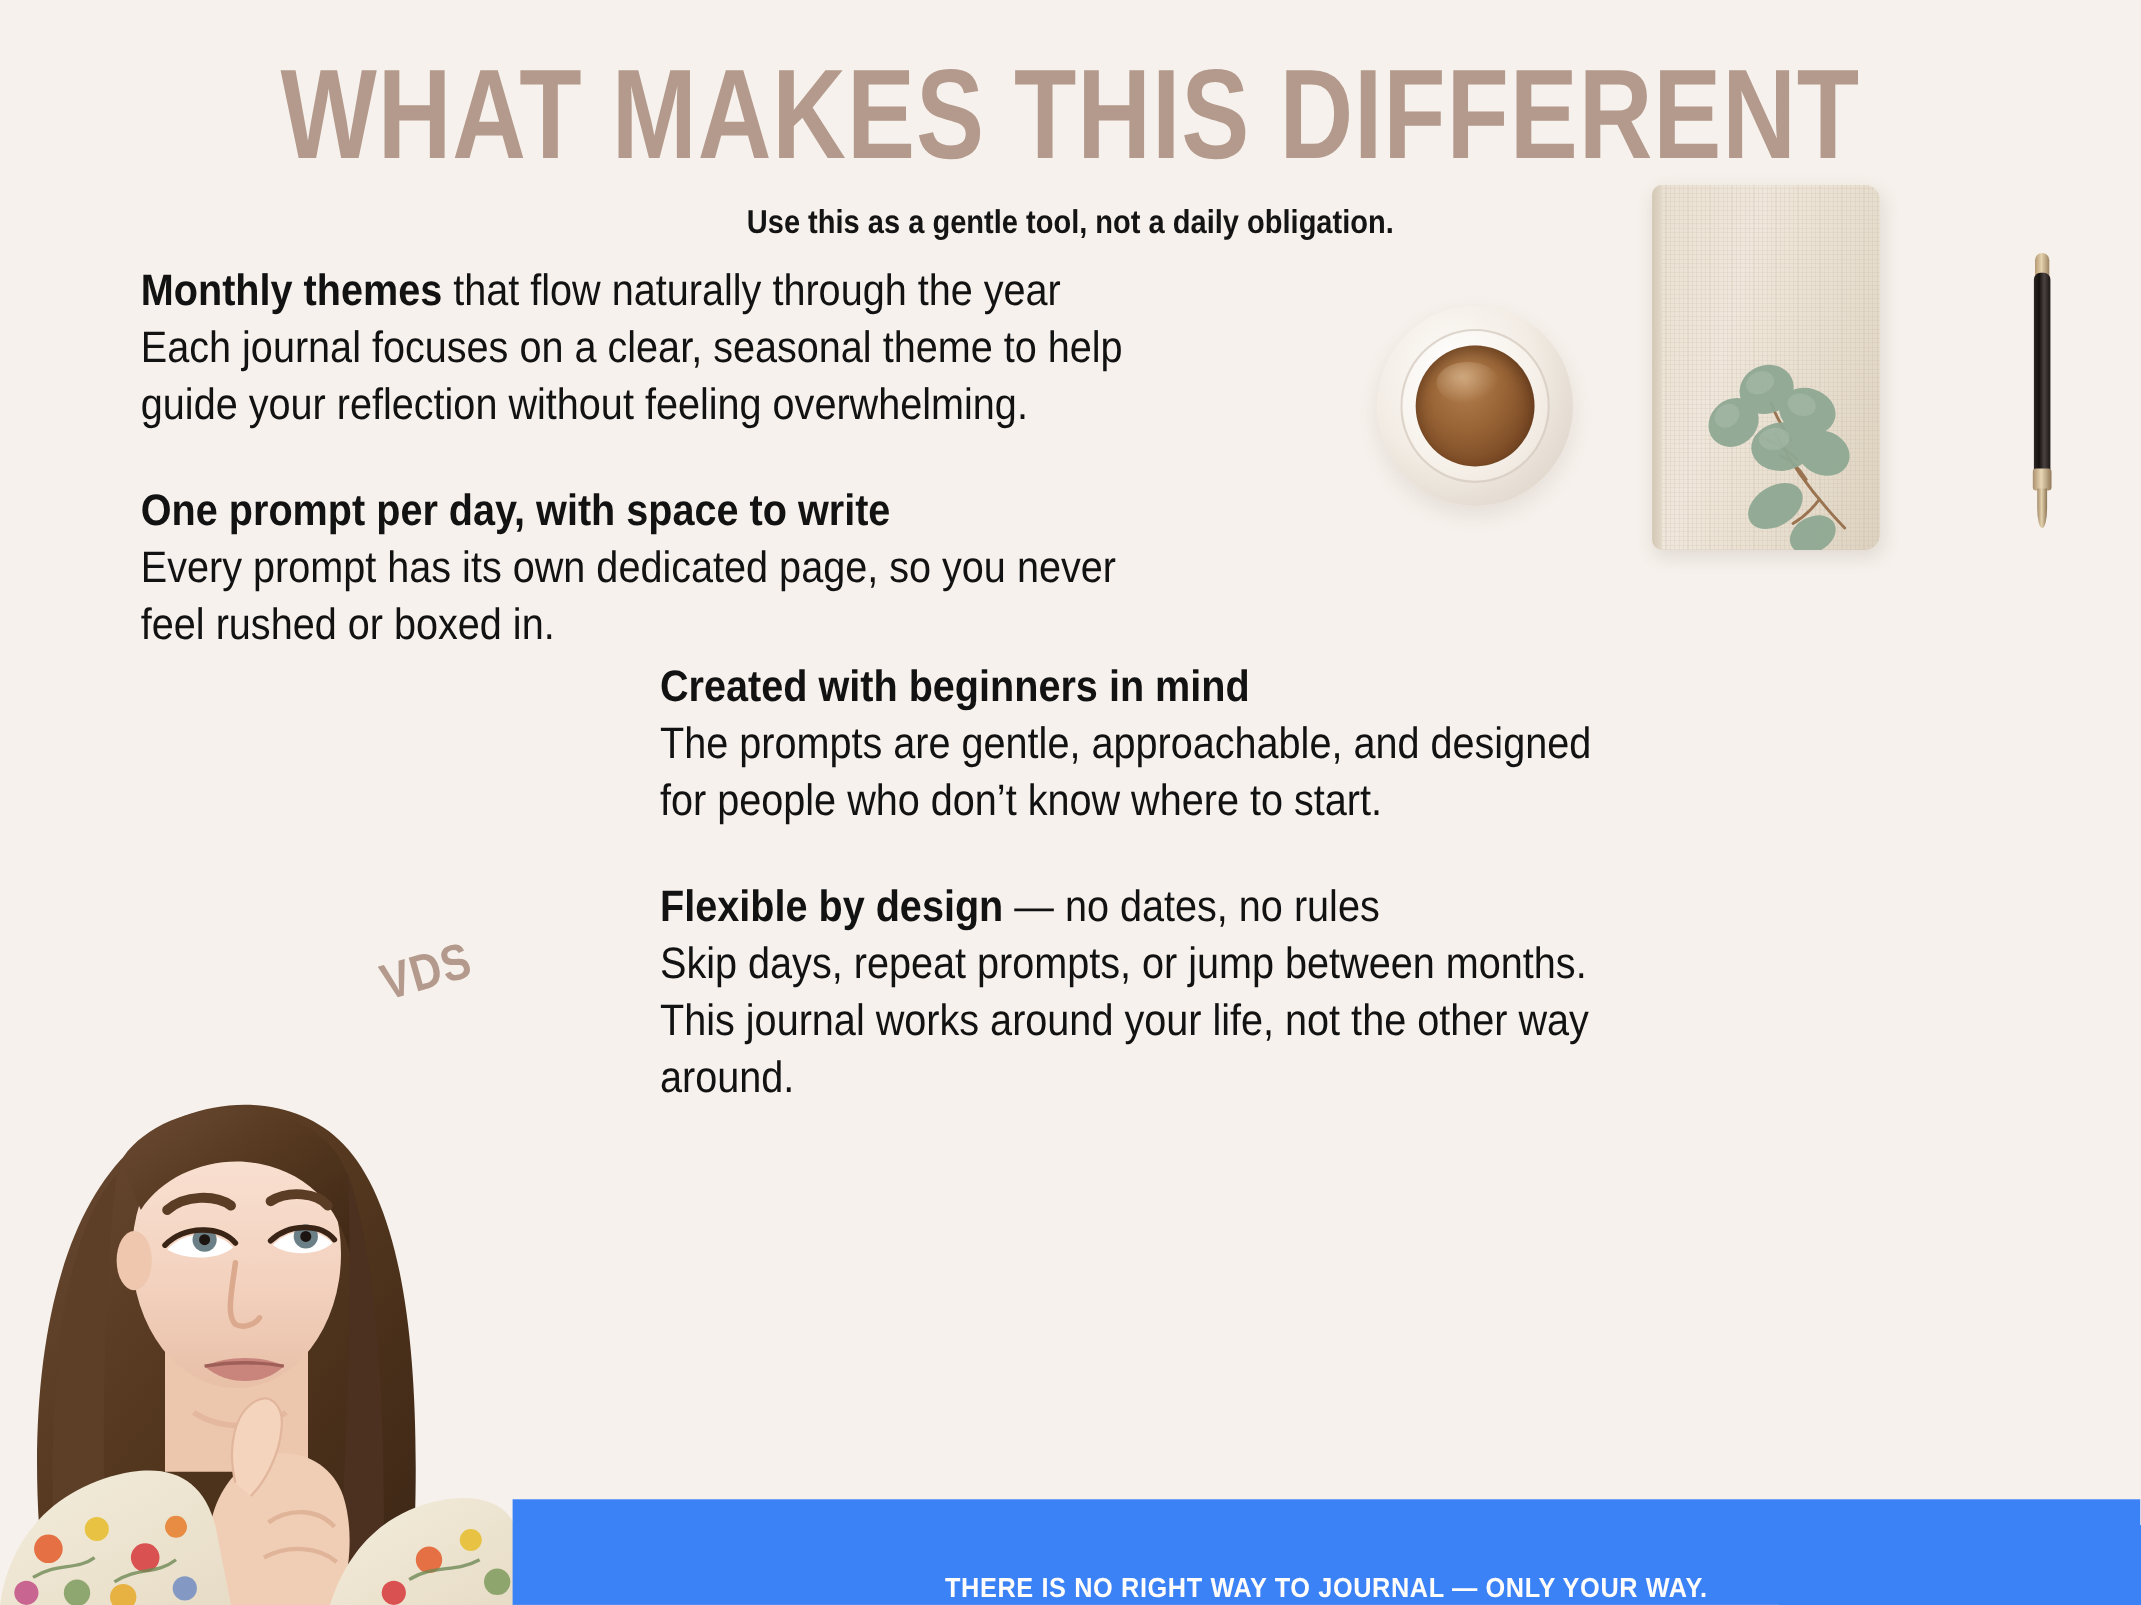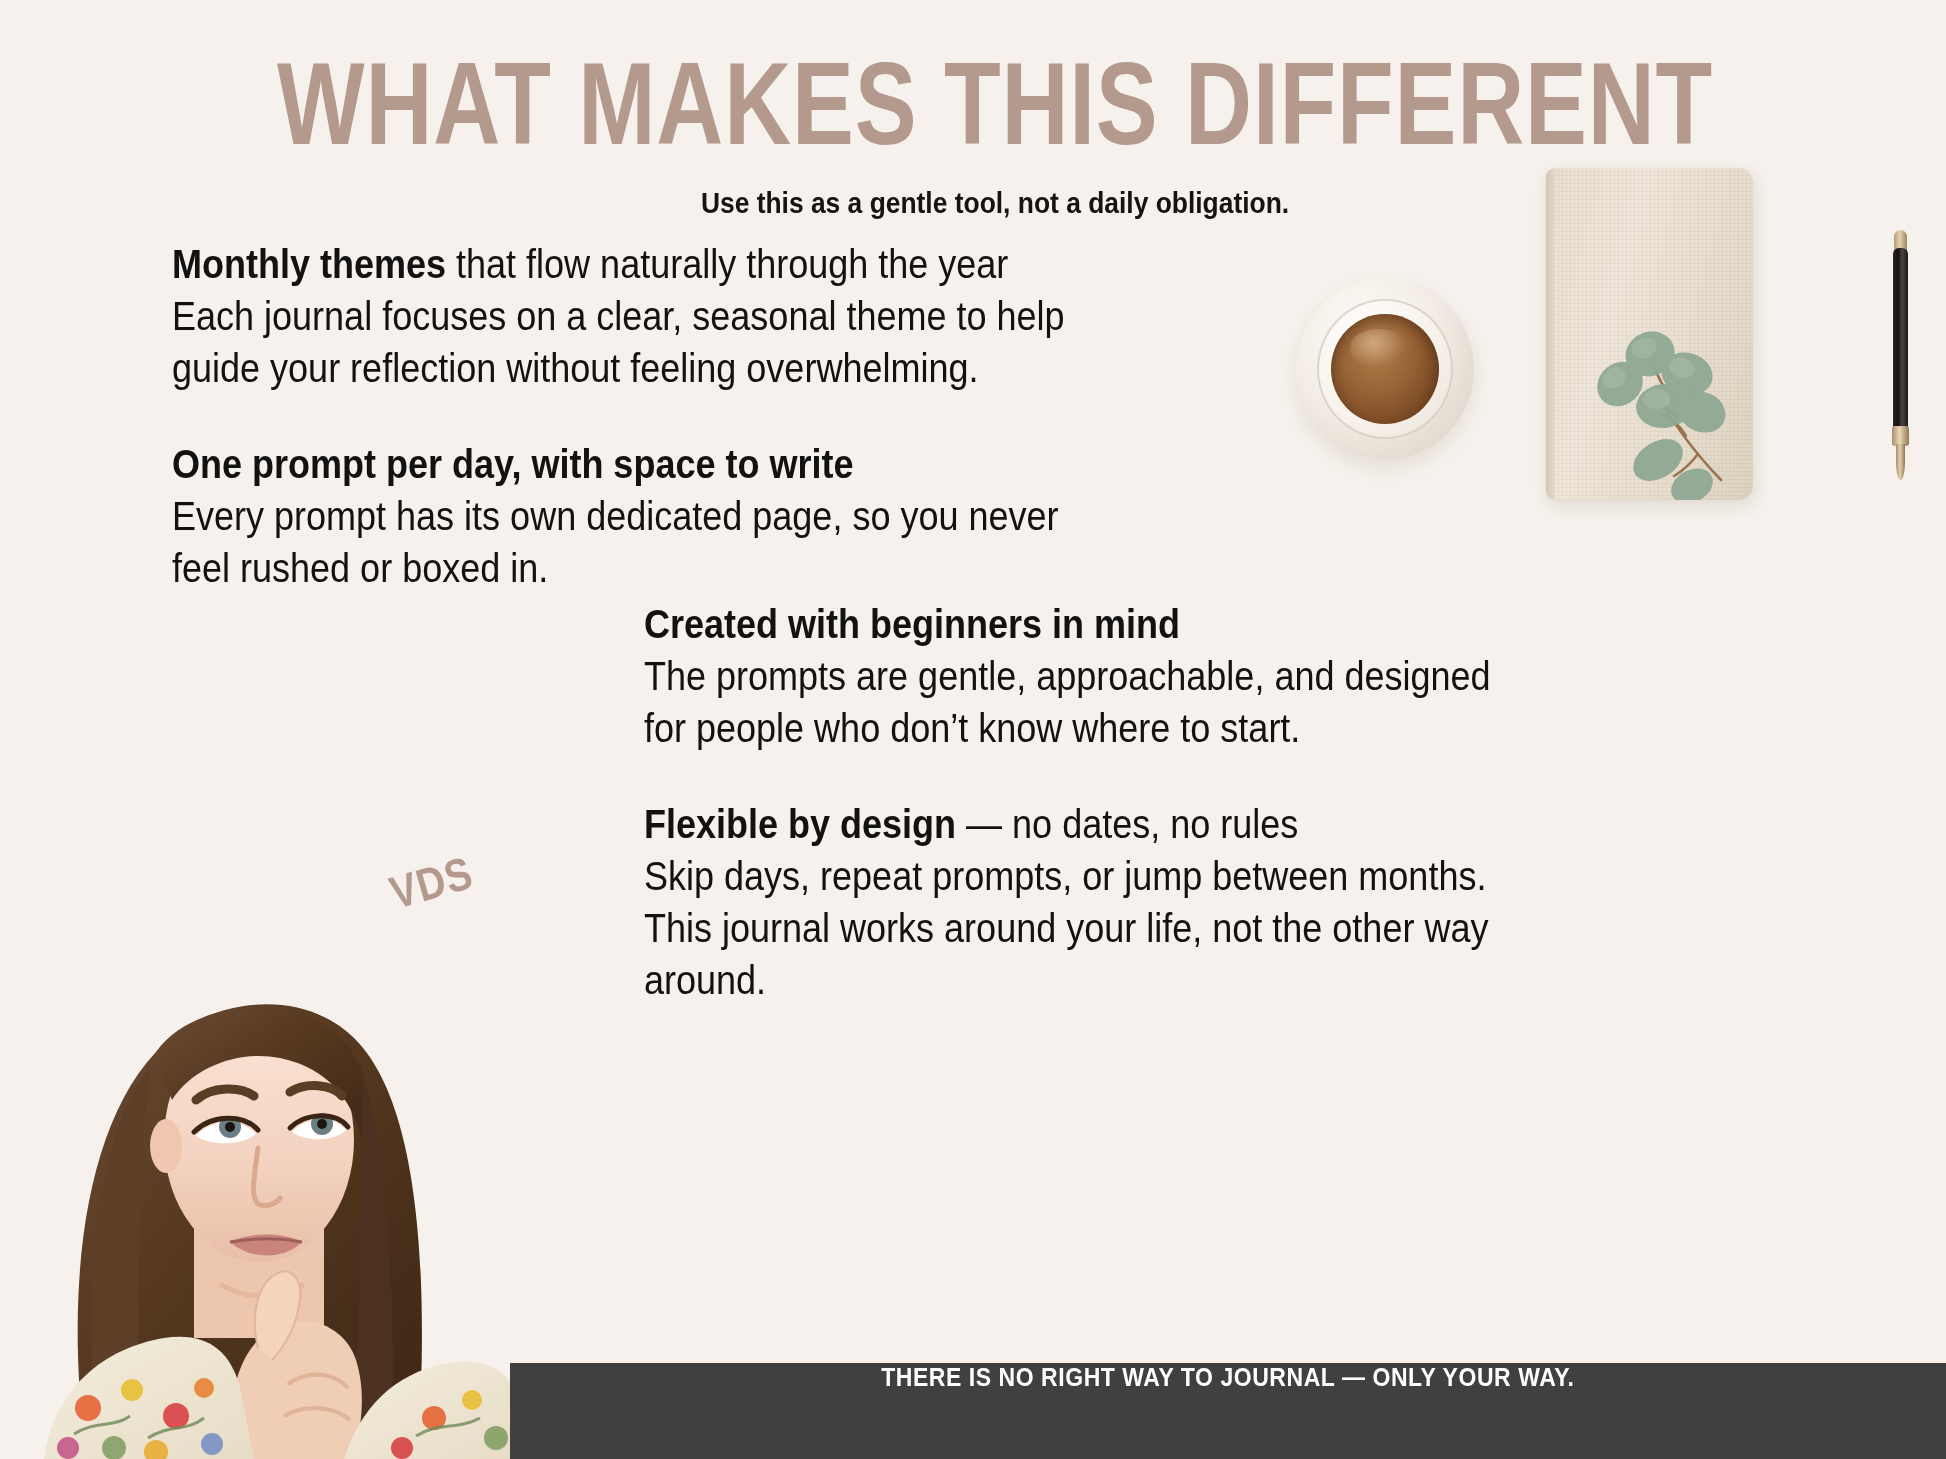--- a/index.html
+++ b/index.html
@@ -12,21 +12,20 @@
     background: #f6f1ec;
     font-family: "Liberation Sans", sans-serif;
     overflow: hidden;
     position: relative;
   }
   .slide {
     position: absolute;
     inset: 0;
     background: #f6f1ec;
     overflow: hidden;
-    margin-left: 44px;
   }
 
   
   .title {
     position: absolute;
     left: 0;
     right: 0;
     top: 46px;
     text-align: center;
     color: #b49a8c;
@@ -223,23 +222,23 @@
     transform-origin: left top;
   }
 
   
   .footer-bar {
     position: absolute;
     left: 466px;
     right: 0;
     bottom: 0;
     height: 96px;
-    background: #404040;
+    background: #3b82f6;
     display: flex;
-    align-items: flex-start;
+    align-items: flex-end;
     justify-content: center;
   }
   .footer-text {
     color: #fffdfb;
     font-weight: bold;
     font-size: 25px;
     letter-spacing: .6px;
     transform: scaleX(0.92);
     white-space: nowrap;
   }

